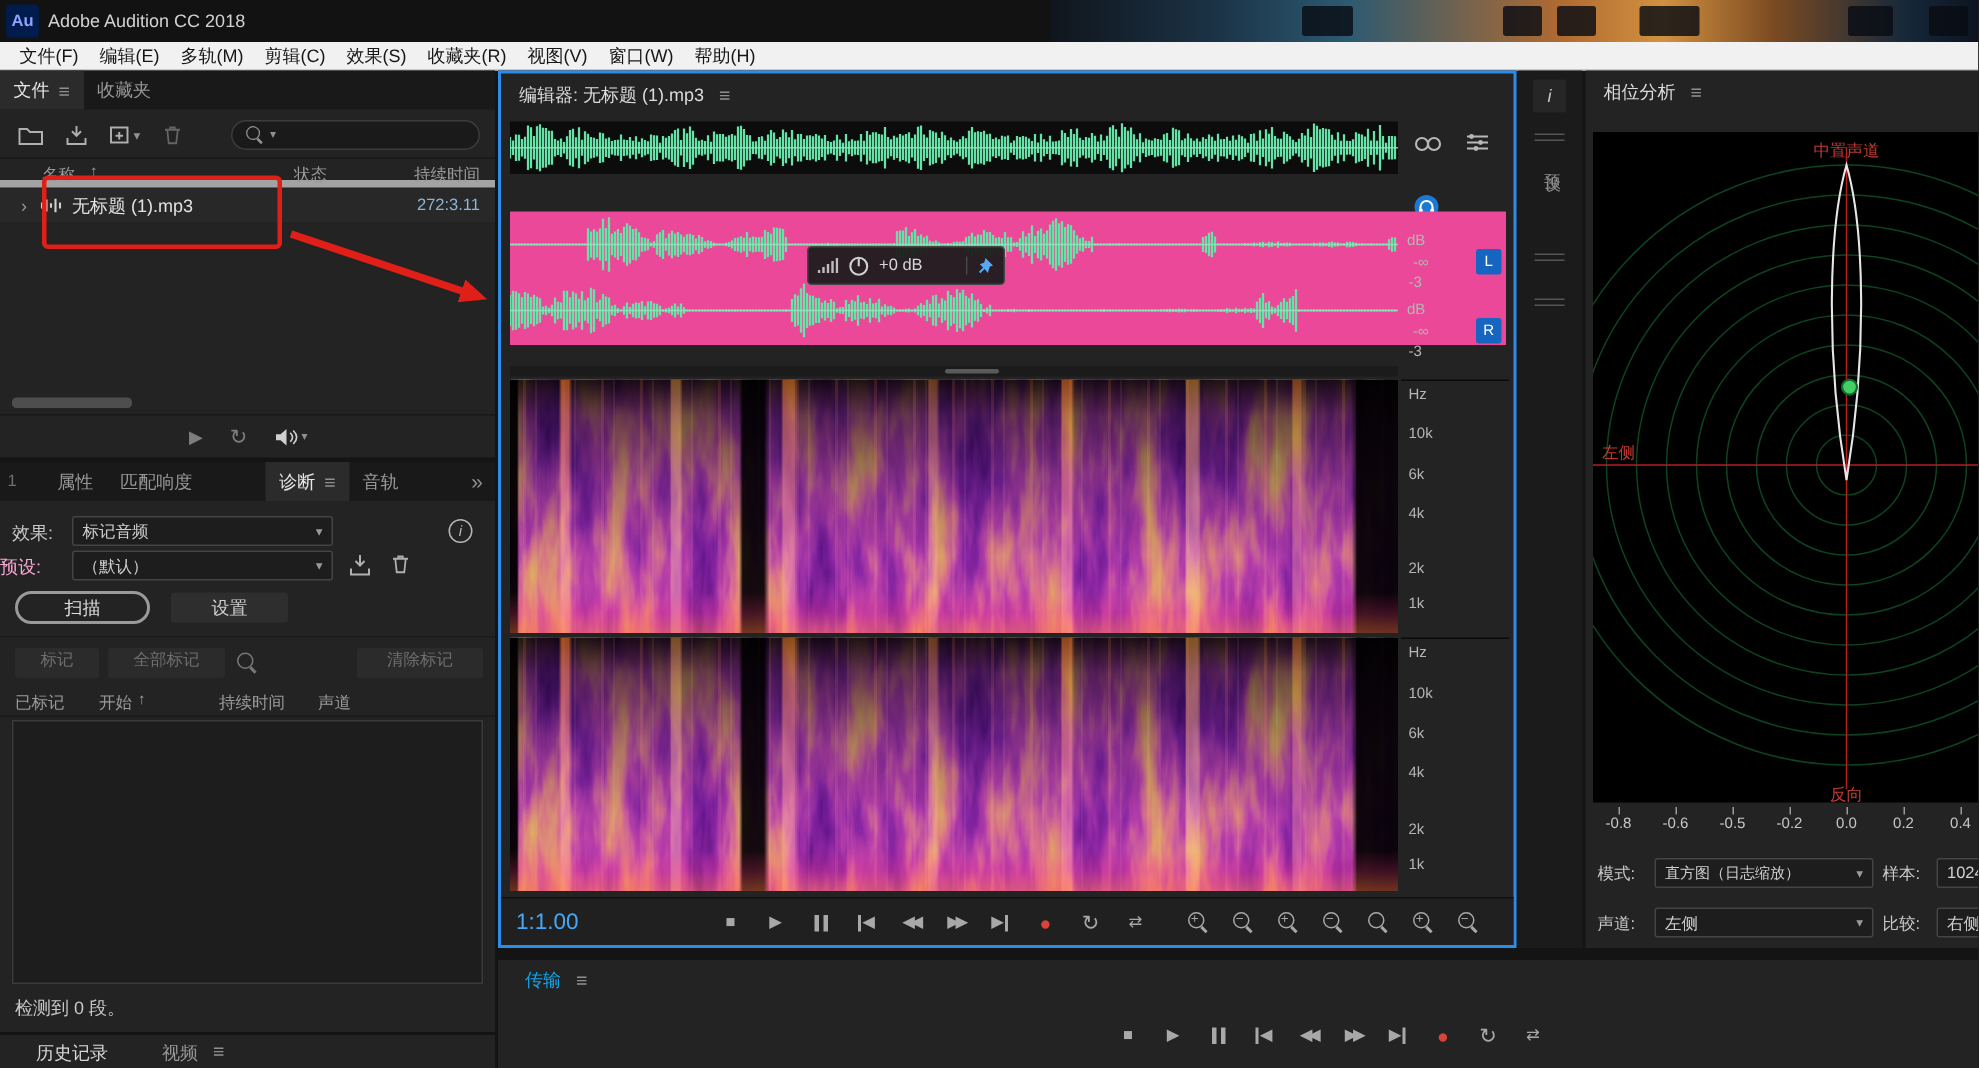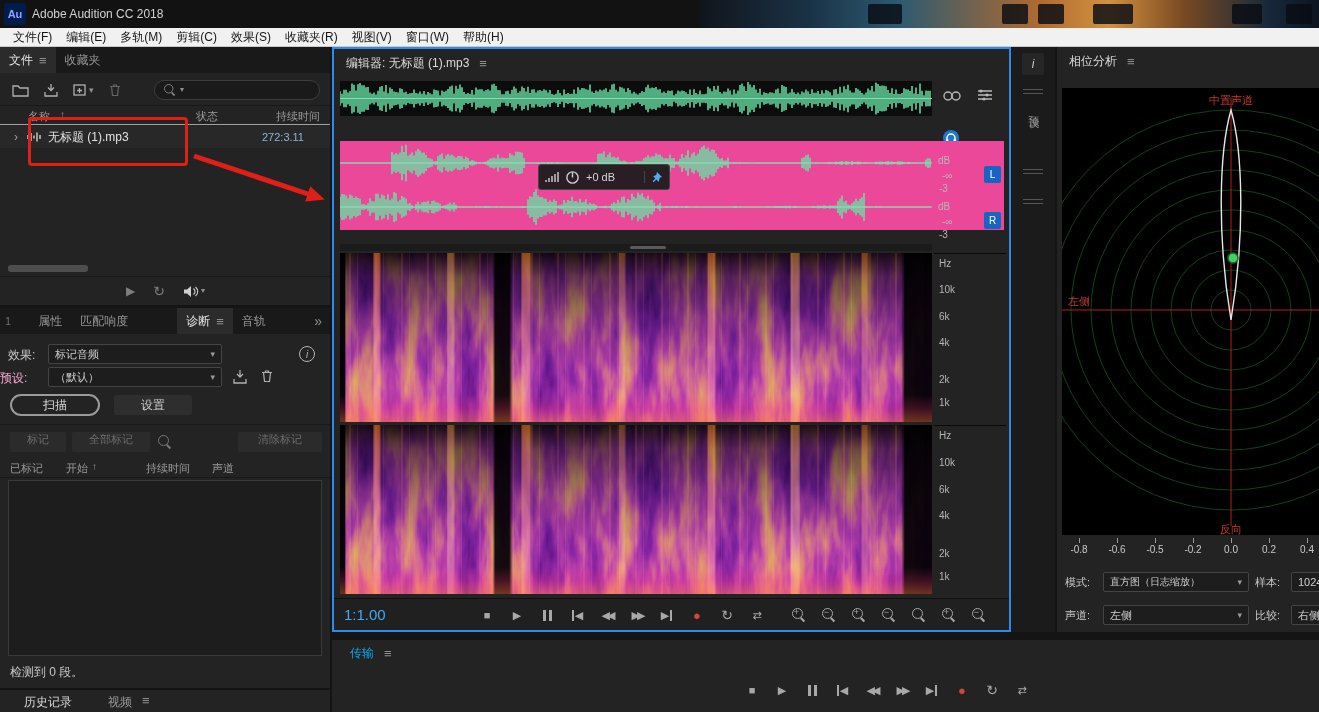--- a/index.html
+++ b/index.html
@@ -134,36 +134,36 @@
             <path d="M2 3.5h10M5.5 3.5V2h3v1.5M3.5 3.5l1 9h5l1-9" fill="none" stroke="#9a9a9a" stroke-width="1.2"></path>
           </svg>
       </span>
       <div style="margin-left:auto;margin-right:10px;width:166px;height:20px;background:#1a1a1a;border:1px solid #3c3c3c;border-radius:10px;display:flex;align-items:center;padding:0 8px;gap:3px">
         <span class="mag" style="color:#8f8f8f;transform:scale(.85)"></span>
         <span class="mg" style="font-size:8px">▾</span>
         <input value="" style="flex: 1 1 0%; background: transparent; border: none; outline: none; color: rgb(207, 207, 207); font-size: 11px; min-width: 0px;">
       </div>
     </div>
 
-    <div class="abs" style="left:0;top:58px;width:330px;height:20px;border-top:1px solid #191919;border-bottom:1px solid #a3a3a3">
+    <div class="abs" style="left:0;top:58px;width:330px;height:20px;border-top:1px solid #191919;border-bottom:5px solid #a3a3a3">
       <span class="colhdr" style="left:28px;top:3px">名称</span>
       <span class="colhdr" style="left:60px;top:3px;font-size:10px">↑</span>
       <span class="colhdr" style="left:196px;top:3px">状态</span>
       <span class="colhdr" style="right:10px;top:3px">持续时间</span>
     </div>
 
     <div class="abs" style="left:0;top:79px;width:330px;height:22px;background:#282828;display:flex;align-items:center">
       <span class="mg" style="margin-left:14px;font-size:12px;color:#9a9a9a">›</span>
       <span class="icon-btn" style="margin-left:8px">
         <svg width="16" height="12" viewBox="0 0 16 12">
             <path d="M2 6v0M2 4v4M5 2v8M8 4.5v3M11 1.5v9M14 4v4" stroke="#cfcfcf" stroke-width="1.4"></path>
           </svg>
       </span>
       <span style="margin-left:6px;color:#e2e2e2">无标题 (1).mp3</span>
-      <span style="margin-left:auto;margin-right:26px;color:#8ab4d8;font-size:11px">272:3.11</span>
+      <span style="margin-left:auto;margin-right:10px;color:#8ab4d8;font-size:11px">272:3.11</span>
     </div>
 
     <div class="abs" style="left:8px;top:218px;width:80px;height:7px;background:#4e4e4e;border-radius:3px"></div>
 
     <div class="abs" style="left:0;top:229px;width:330px;height:29px;border-top:1px solid #191919;display:flex;align-items:center;gap:18px;padding-left:126px">
       <span style="color:#7e7e7e;font-size:12px">▶</span>
       <span style="color:#7e7e7e;font-size:14px">↻</span>
       <span class="icon-btn" style="gap:2px">
         <svg width="16" height="13" viewBox="0 0 16 13">
             <path d="M1 4.5h3l4-3.5v11l-4-3.5H1z" fill="#cfcfcf"></path>

